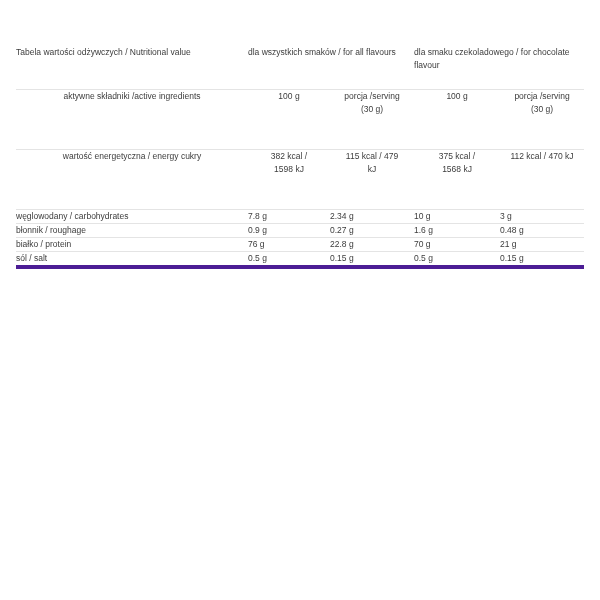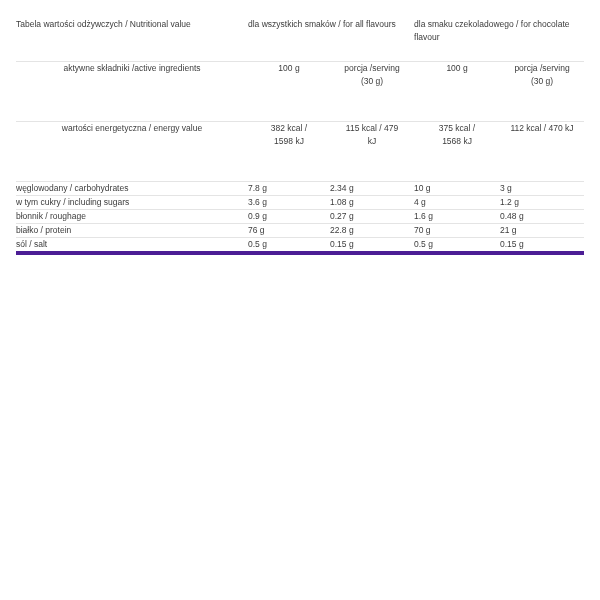--- a/index.html
+++ b/index.html
@@ -20,20 +20,21 @@
     box-sizing: border-box;
     padding: 0 16px;
     background: #ffffff;
   }
   table.nutri {
     width: 568px;
     border-collapse: collapse;
     table-layout: fixed;
     font-size: 8.5px;
     line-height: 1.55;
+    margin-top: 28px;
   }
   table.nutri col.c0 { width: 232px; }
   table.nutri col.c1 { width: 82px; }
   table.nutri col.c2 { width: 84px; }
   table.nutri col.c3 { width: 86px; }
   table.nutri col.c4 { width: 84px; }
 
   table.nutri th,
   table.nutri td {
     text-align: left;
@@ -105,21 +106,21 @@
           <span class="cell-line">100 g</span>
           <span class="cell-line"></span>
         </td>
         <td>
           <span class="cell-line">porcja /serving</span>
           <span class="cell-line">(30 g)</span>
         </td>
       </tr>
 
       <tr class="r-active">
-        <td class="label-cell">wartości energetyczna / energy value</td>
+        <td class="label-cell">wartość energetyczna / energy cukry</td>
         <td>
           <span class="cell-line">382 kcal /</span>
           <span class="cell-line">1598 kJ</span>
         </td>
         <td>
           <span class="cell-line">115 kcal / 479</span>
           <span class="cell-line">kJ</span>
         </td>
         <td>
           <span class="cell-line">375 kcal /</span>
@@ -134,27 +135,20 @@
 
 
       <tr>
         <td class="label-cell">węglowodany / carbohydrates</td>
         <td>7.8 g</td>
         <td>2.34 g</td>
         <td>10 g</td>
         <td>3 g</td>
       </tr>
 
-      <tr>
-        <td class="label-cell">w tym cukry / including sugars</td>
-        <td>3.6 g</td>
-        <td>1.08 g</td>
-        <td>4 g</td>
-        <td>1.2 g</td>
-      </tr>
 
       <tr>
         <td class="label-cell">błonnik / roughage</td>
         <td>0.9 g</td>
         <td>0.27 g</td>
         <td>1.6 g</td>
         <td>0.48 g</td>
       </tr>
 
       <tr>

